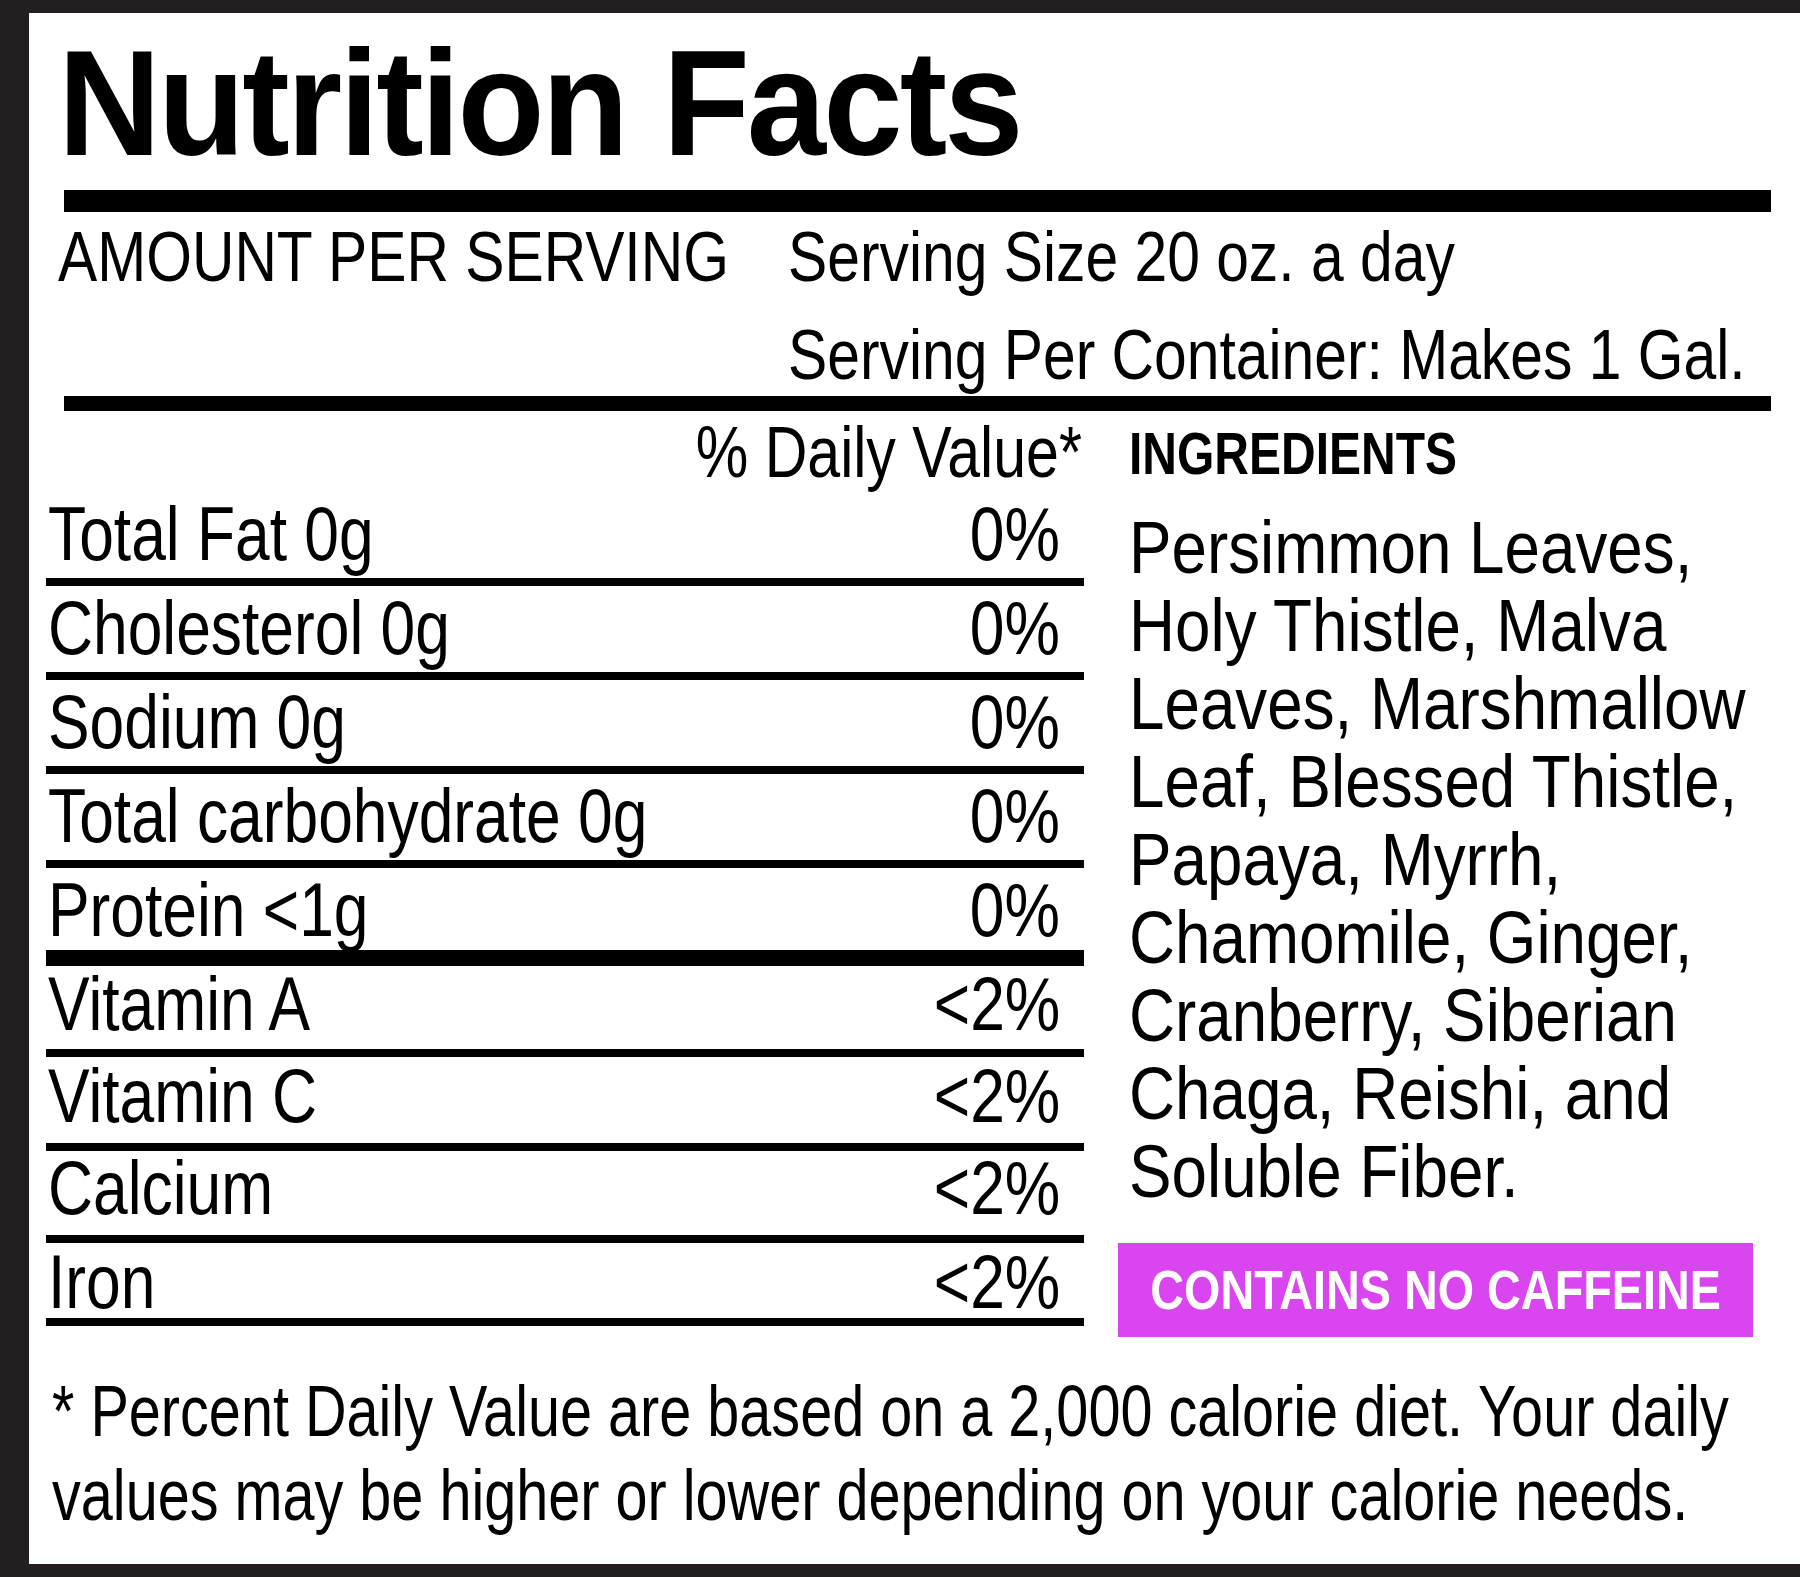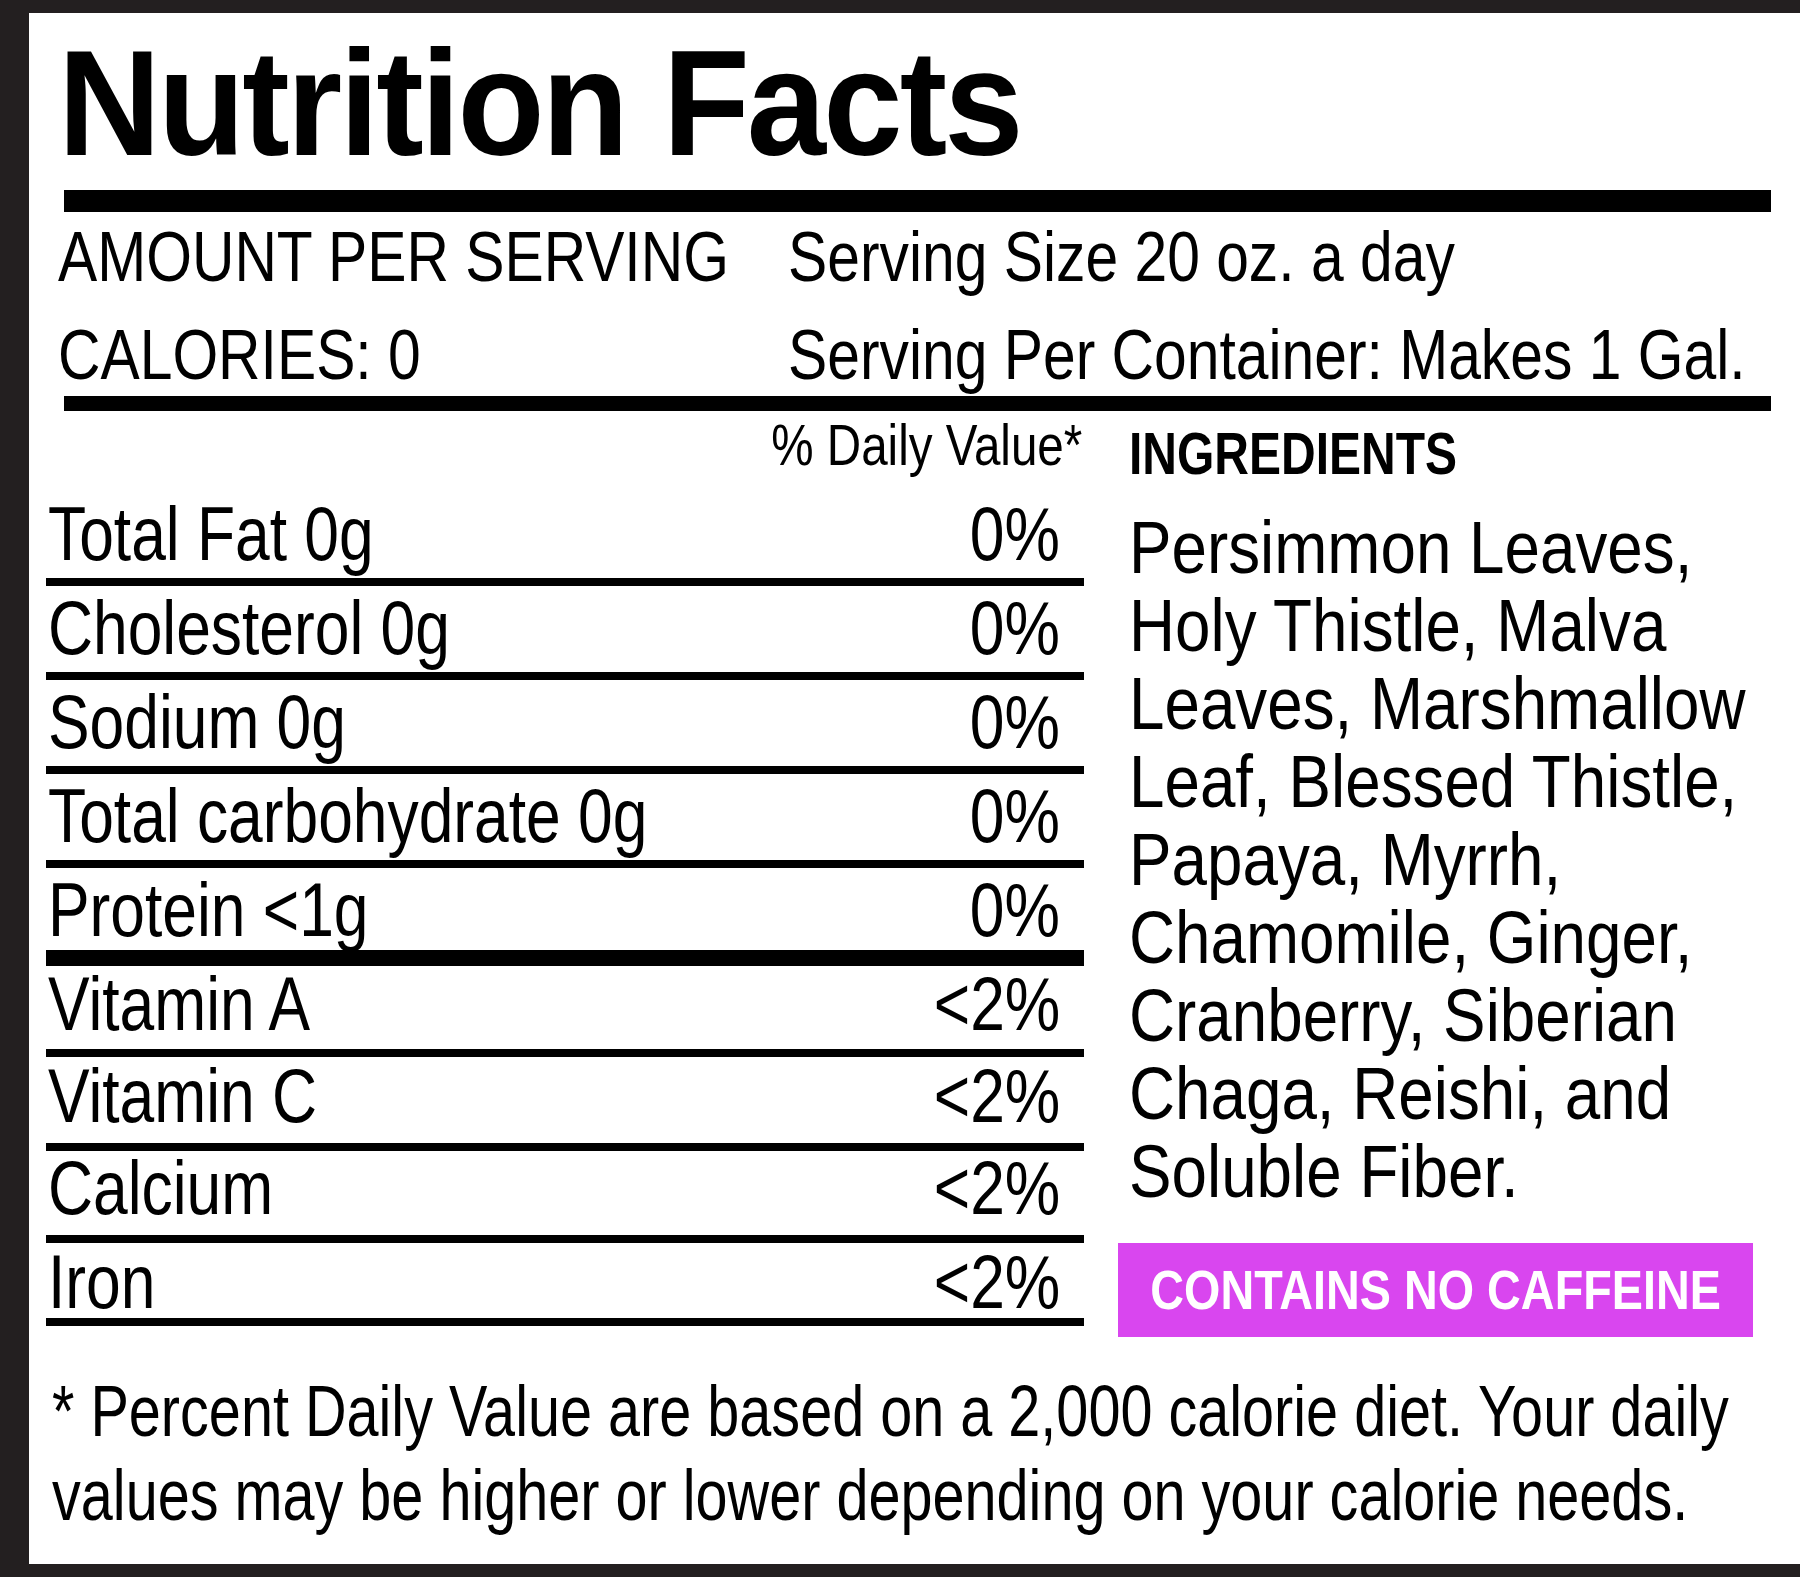--- a/index.html
+++ b/index.html
@@ -15,42 +15,41 @@
   .s85{transform:scaleX(0.85);}
   .s80{transform:scaleX(0.80);}
   .title{left:42px;top:28px;font-size:150px;font-weight:bold;letter-spacing:-3px;}
   .rule-thick-top{position:absolute;left:48px;top:190px;width:1707px;height:22px;background:#000;}
   .rule-thick-serving{position:absolute;left:48px;top:396px;width:1707px;height:15px;background:#000;}
   .sv{font-size:70px;}
   .sv-l{left:42px;}
   .sv-r{left:772px;}
   .row1{top:222px;}
   .row2{top:320px;}
-  .dvh{left:32px;top:416px;width:1034px;font-size:58px;text-align:right;}
+  .dvh{left:32px;top:416px;width:1034px;font-size:72px;text-align:right;}
   .trow{position:absolute;left:32px;width:1012px;display:flex;justify-content:space-between;font-size:76px;line-height:1;text-align:center;}
   .hr{position:absolute;left:30px;width:1038px;height:8px;background:#000;}
   .hr-thick{position:absolute;left:30px;width:1038px;height:16px;background:#000;}
   .ing-h{left:1113px;top:424px;font-size:60px;font-weight:bold;}
   .ing-l{left:1113px;font-size:75px;}
   .caff{position:absolute;left:1102px;top:1243px;width:635px;height:94px;background:#d946ef;display:flex;align-items:center;justify-content:center;}
   .caff span{color:#fff;font-size:55px;font-weight:bold;line-height:1;white-space:nowrap;}
   .fn{left:36px;font-size:72px;}
 </style>
 </head>
 <body>
 
 <div class="label">
   <div class="sheet"></div>
 
   <div class="tx title"><span class="ol s95">Nutrition Facts</span></div>
   <div class="rule-thick-top"></div>
 
   <div class="tx sv sv-l row1"><span class="ol s84">AMOUNT PER SERVING</span></div>
   <div class="tx sv sv-r row1"><span class="ol s84">Serving Size 20 oz. a day</span></div>
-  <div class="tx sv sv-l row2"><span class="ol s84">CALORIES: 0</span></div>
   <div class="tx sv sv-r row2"><span class="ol s84">Serving Per Container: Makes 1 Gal.</span></div>
   <div class="rule-thick-serving"></div>
 
   <div class="tx dvh"><span class="orr s82">% Daily Value*</span></div>
 
   <div class="trow" style="top:496px">
     <span class="ol s82">Total Fat 0g</span>
     <span class="orr s82">0%</span>
   </div>
   <div class="hr" style="top:578px"></div>

